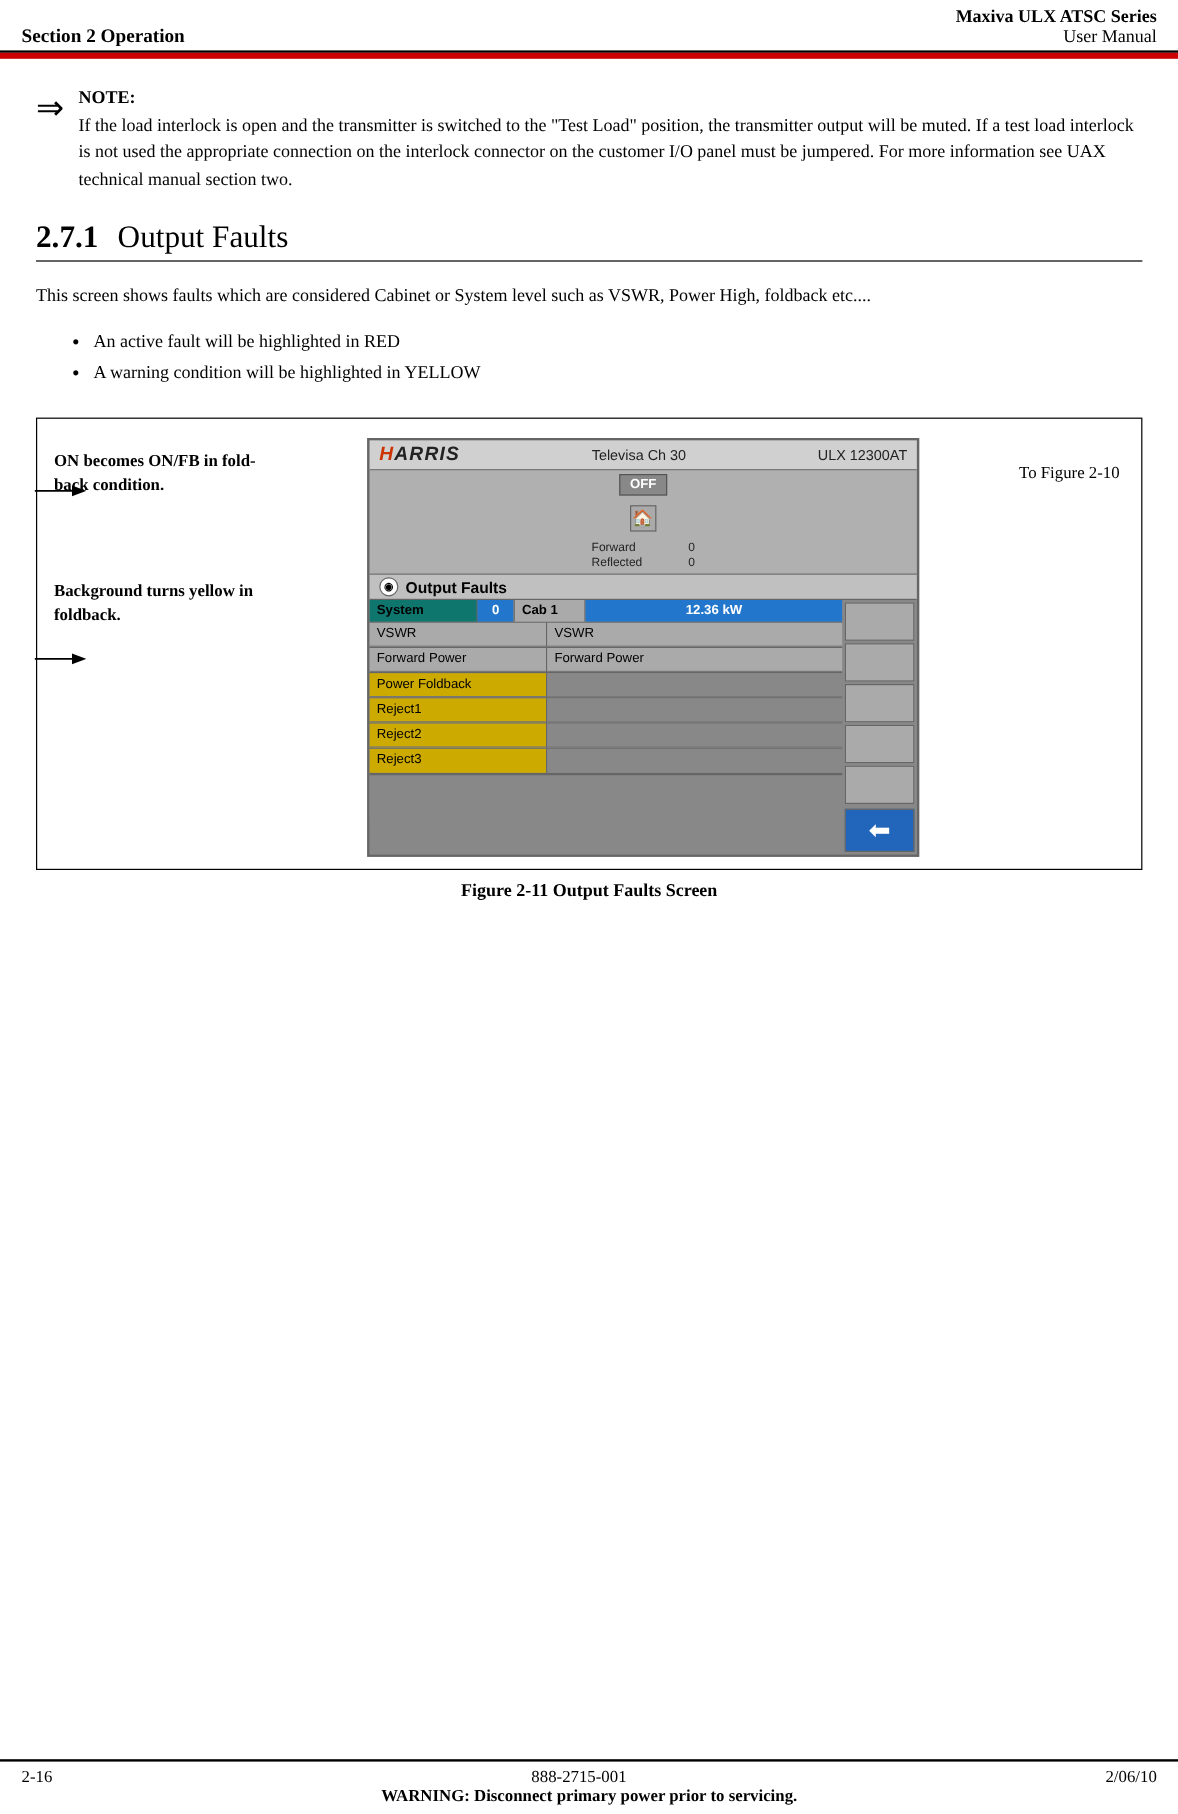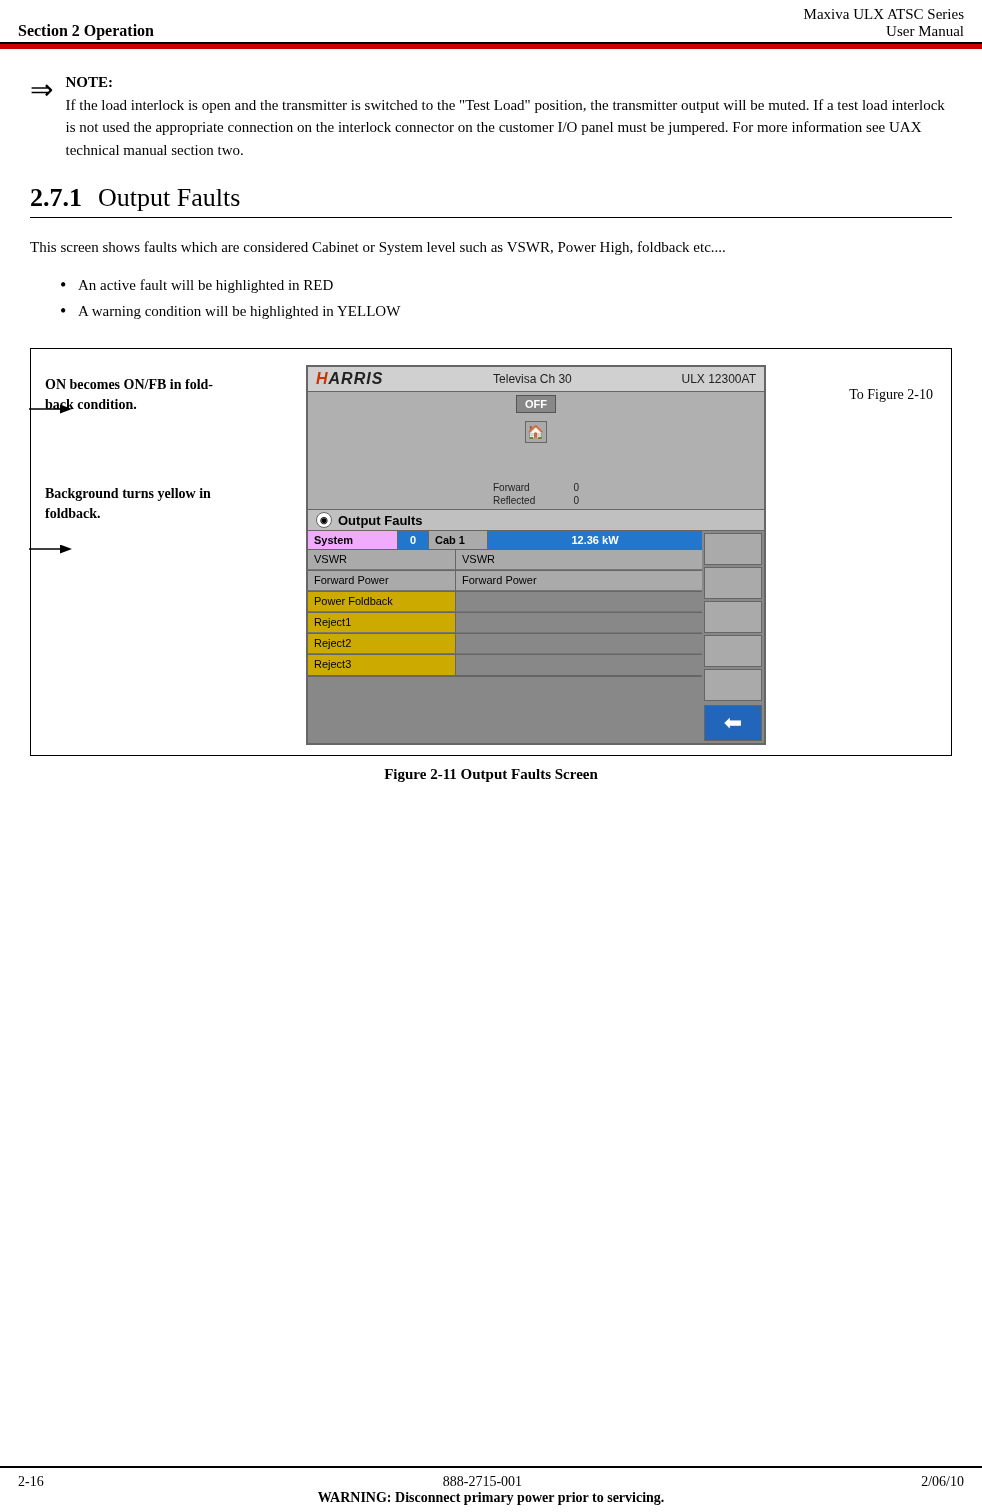--- a/index.html
+++ b/index.html
@@ -22,21 +22,21 @@
     }
     .header-left {
       font-size: 16px;
       font-weight: bold;
     }
     .header-right {
       font-size: 15px;
       text-align: right;
     }
     .header-right .title-line {
-      font-weight: normal;
+      font-weight: bold;
       font-size: 15px;
       text-align: center;
     }
 
     .red-bar {
       height: 5px;
       background: #cc0000;
       margin: 0;
     }
 
@@ -220,21 +220,20 @@
       align-items: center;
       justify-content: center;
       font-size: 14px;
     }
     .harris-power-bars {
       flex: 1;
       display: flex;
       flex-direction: column;
       gap: 2px;
       padding: 0 4px;
-      margin-top: 31px;
     }
     .harris-bar-row {
       display: flex;
       align-items: center;
       gap: 4px;
       font-size: 10px;
     }
     .harris-bar-label {
       width: 58px;
       font-size: 10px;
@@ -283,21 +282,21 @@
       flex: 1;
       background: #888;
     }
 
     .harris-header-row {
       display: flex;
       background: #888;
       border-bottom: 1px solid #666;
     }
     .harris-col-system {
-      background: #f0abfc;
+      background: #0f766e;
       color: #000;
       font-size: 11px;
       font-weight: bold;
       padding: 3px 6px;
       border-right: 1px solid #666;
       width: 90px;
     }
     .harris-col-val {
       background: #2277cc;
       color: #fff;

